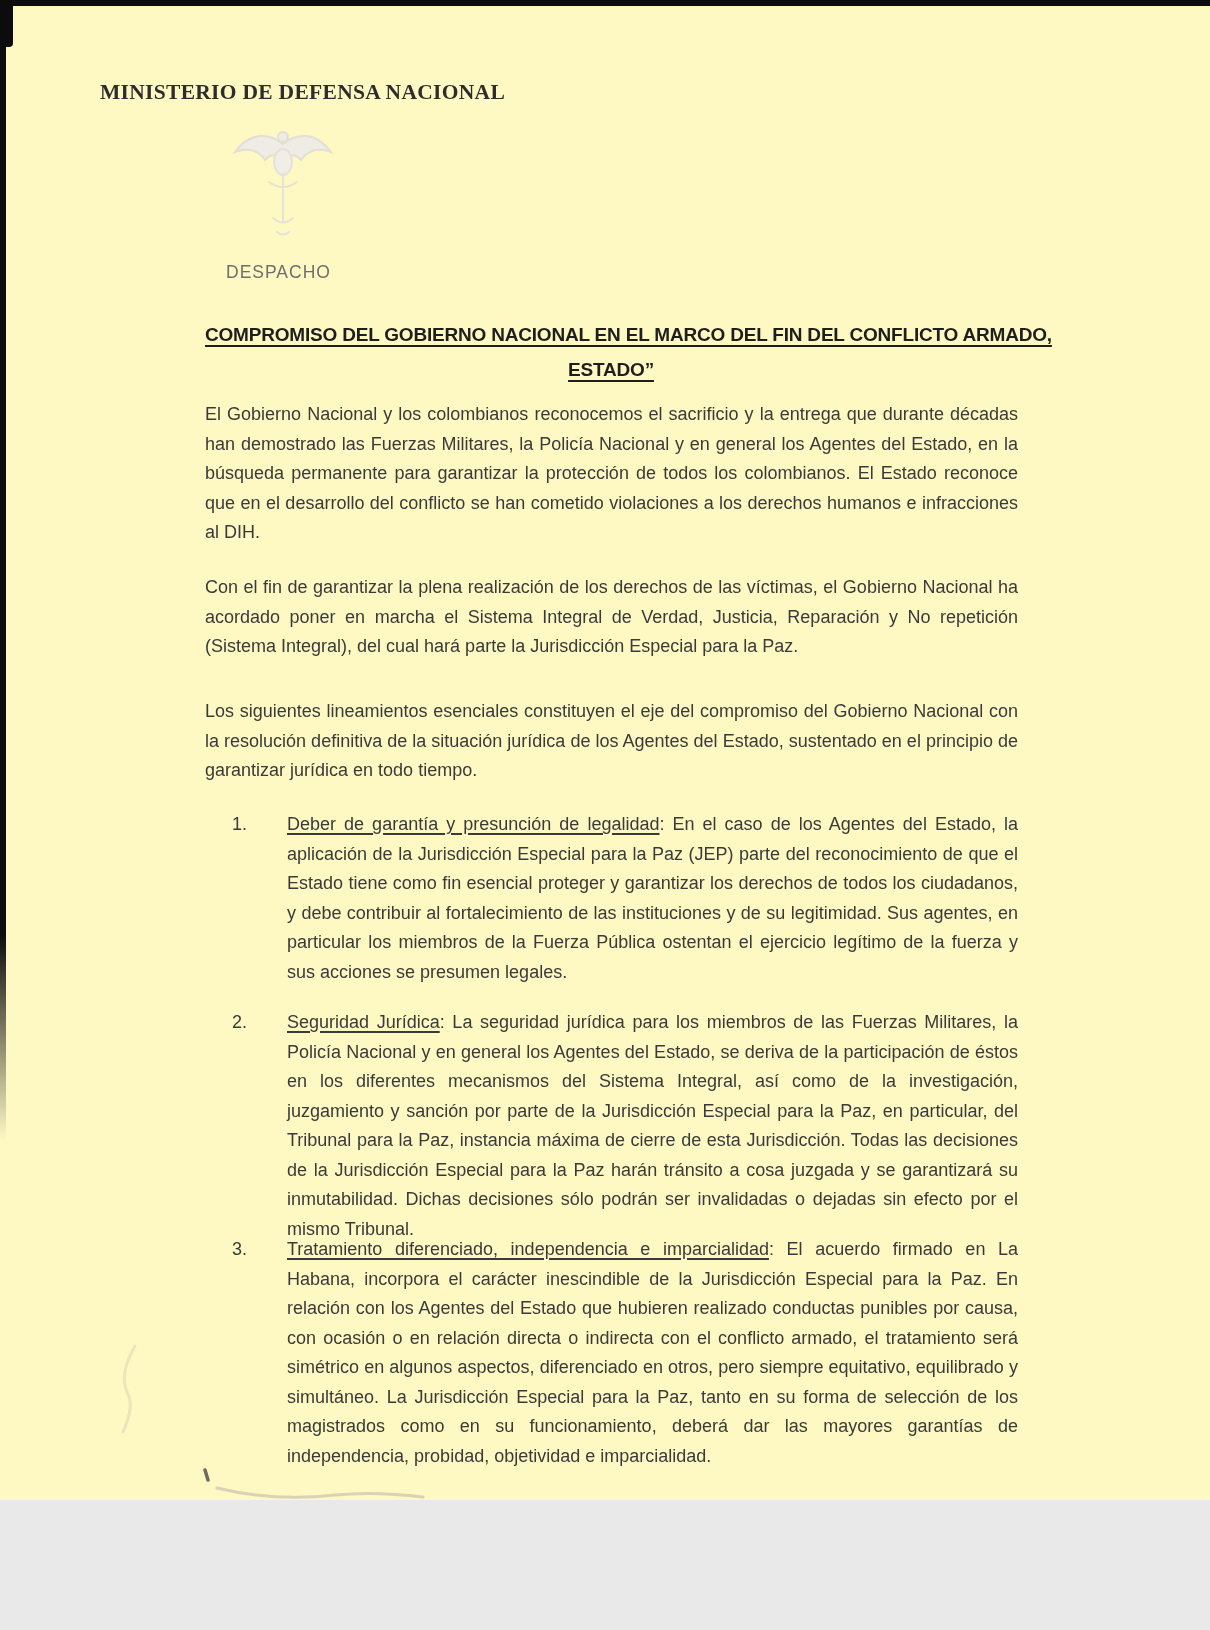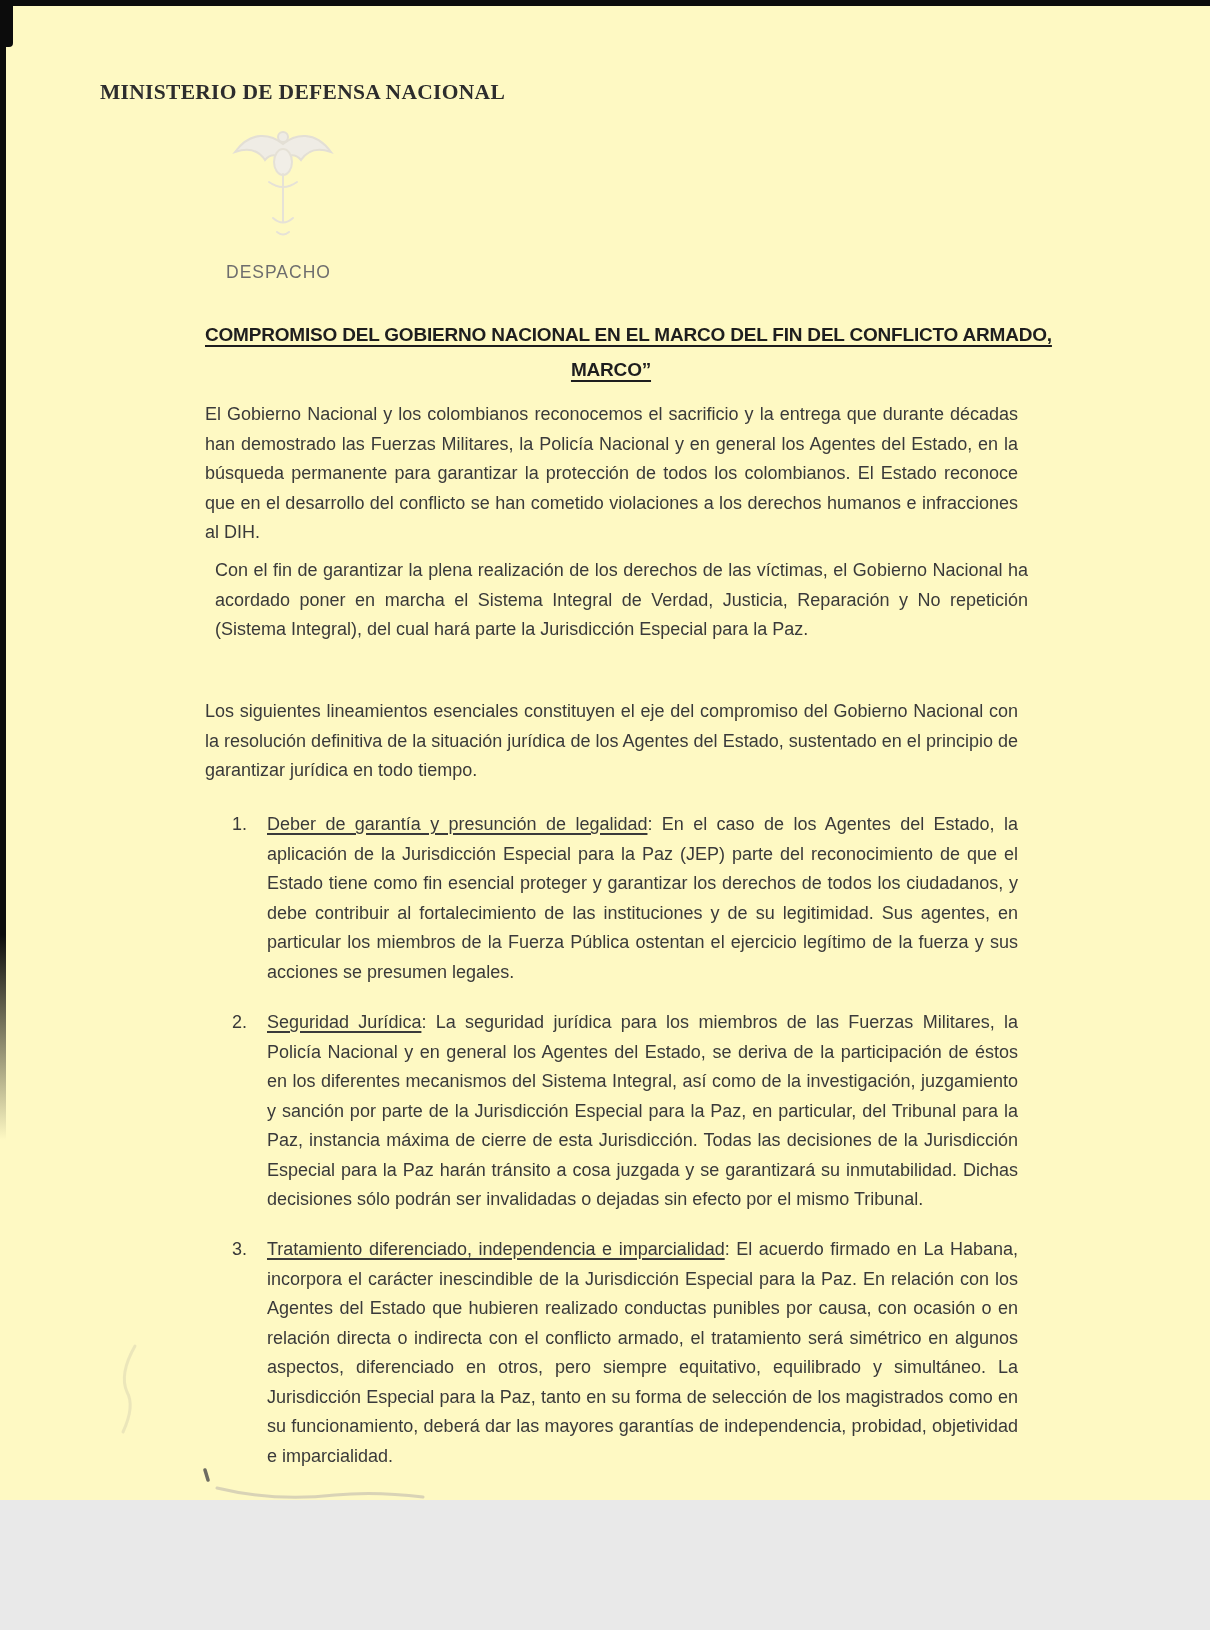--- a/index.html
+++ b/index.html
@@ -43,26 +43,26 @@
   .doc-title .title-line > span {
     text-decoration:underline; text-decoration-thickness:2px; text-underline-offset:4px;
     white-space:nowrap;
   }
 
   .para {
     position:absolute; left:205px; width:813px;
     font-size:18px; line-height:29.5px; text-align:justify; color:#3a3a3a;
   }
   #para-1 { top:400px; }
-  #para-2 { top:556px;margin-left:10px; }
+  #para-2 { top:573px; }
   #para-3 { top:697px; }
 
   .list-item { position:absolute; left:232px; width:786px; display:flex; }
   .item-number { width:35px; flex:0 0 35px; font-size:18px; line-height:29.5px; color:#3a3a3a; }
-  .item-text   { width:751px; font-size:18px; line-height:29.5px; text-align:justify; color:#3a3a3a; }
+  .item-text   { width:751px; font-size:18px; line-height:29.5px; text-align:justify; color:#3a3a3a;margin-left:20px; }
   .item-lead   { text-decoration:underline; text-decoration-thickness:1.5px; text-underline-offset:3px; }
   #item-1 { top:810px; }
   #item-2 { top:1008px; }
   #item-3 { top:1235px; }
 
   .pencil { position:absolute; pointer-events:none; }
 </style>
 </head>
 <body>
 
@@ -83,21 +83,21 @@
       <path d="M42 62 Q56 72 70 62"></path>
       <path d="M46 98 Q56 107 66 98"></path>
       <path d="M50 112 Q56 117 62 112"></path>
     </g>
   </svg>
 
   <div class="office-label">DESPACHO</div>
 
   <div class="doc-title">
     <span class="title-line"><span>COMPROMISO DEL GOBIERNO NACIONAL EN EL MARCO DEL FIN DEL CONFLICTO ARMADO,</span></span>
-    <span class="title-line"><span>MARCO”</span></span>
+    <span class="title-line"><span>ESTADO”</span></span>
   </div>
 
   <div class="para" id="para-1">El Gobierno Nacional y los colombianos reconocemos el sacrificio y la entrega que durante décadas han demostrado las Fuerzas Militares, la Policía Nacional y en general los Agentes del Estado, en la búsqueda permanente para garantizar la protección de todos los colombianos. El Estado reconoce que en el desarrollo del conflicto se han cometido violaciones a los derechos humanos e infracciones al DIH.</div>
   <div class="para" id="para-2">Con el fin de garantizar la plena realización de los derechos de las víctimas, el Gobierno Nacional ha acordado poner en marcha el Sistema Integral de Verdad, Justicia, Reparación y No repetición (Sistema Integral), del cual hará parte la Jurisdicción Especial para la Paz.</div>
   <div class="para" id="para-3">Los siguientes lineamientos esenciales constituyen el eje del compromiso del Gobierno Nacional con la resolución definitiva de la situación jurídica de los Agentes del Estado, sustentado en el principio de garantizar jurídica en todo tiempo.</div>
 
   <div class="list-item" id="item-1">
     <div class="item-number">1.</div>
     <div class="item-text"><span class="item-lead">Deber de garantía y presunción de legalidad</span><span>: En el caso de los Agentes del Estado, la aplicación de la Jurisdicción Especial para la Paz (JEP) parte del reconocimiento de que el Estado tiene como fin esencial proteger y garantizar los derechos de todos los ciudadanos, y debe contribuir al fortalecimiento de las instituciones y de su legitimidad. Sus agentes, en particular los miembros de la Fuerza Pública ostentan el ejercicio legítimo de la fuerza y sus acciones se presumen legales.</span></div>
   </div>

